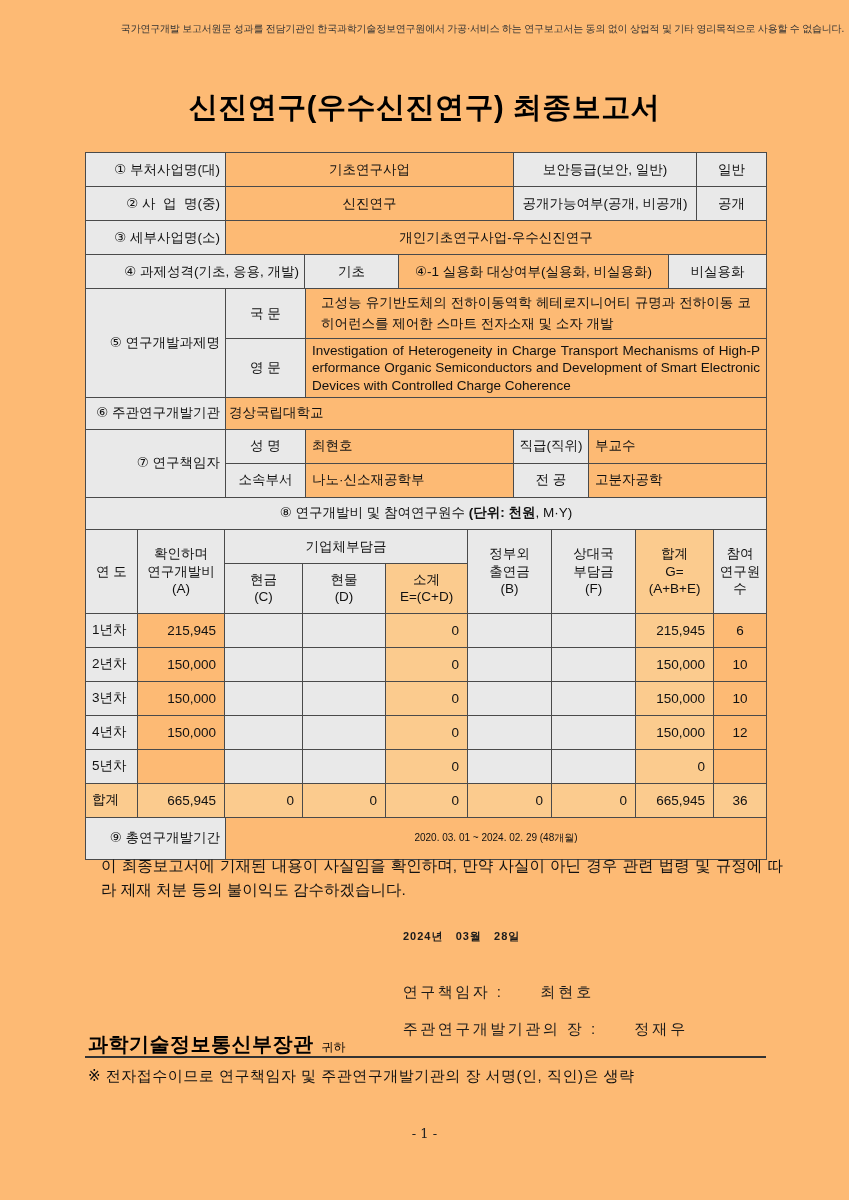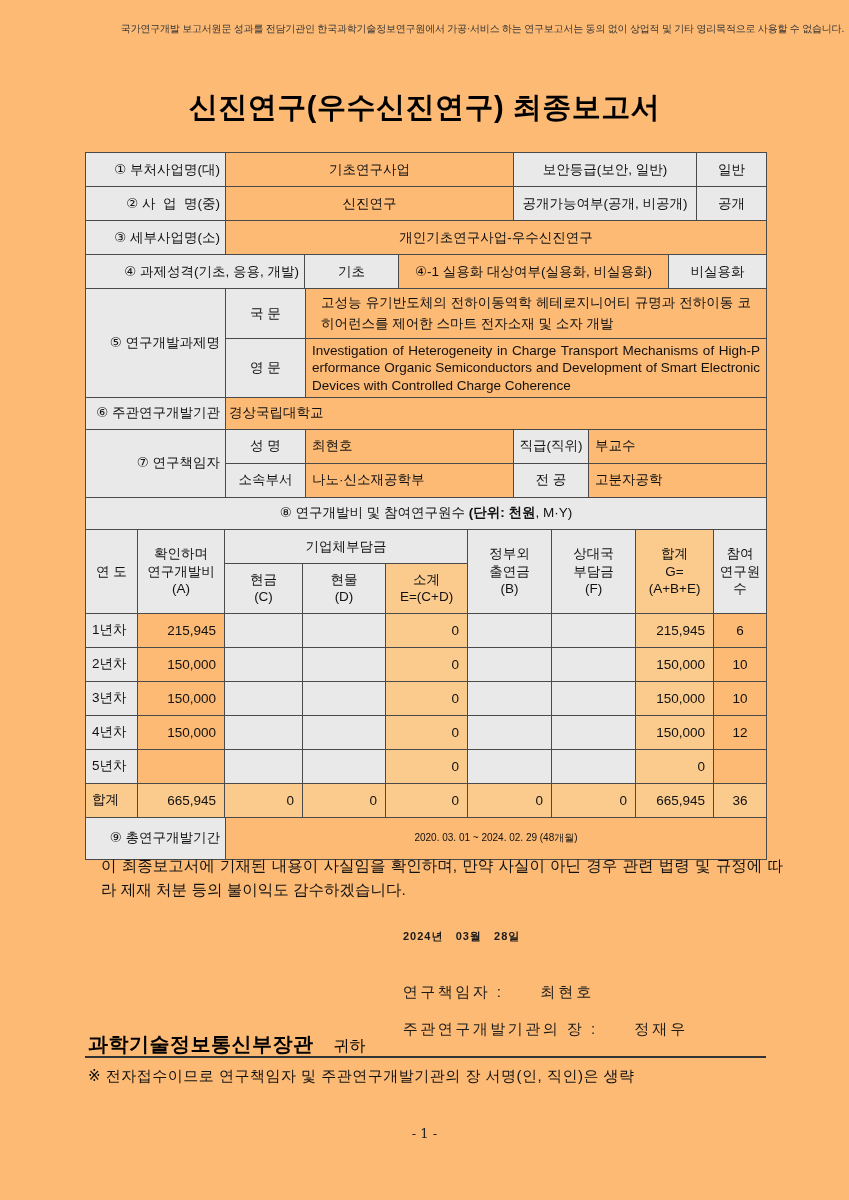--- a/index.html
+++ b/index.html
@@ -25,21 +25,21 @@
   .sec-title{font-size:14px;}
   .declaration{position:absolute;left:85px;top:854px;width:682px;font-size:15.5px;
                line-height:1.52;text-align:justify;word-break:break-all;color:#111;margin-left:16px;}
   .sig-date{position:absolute;left:403px;top:929px;font-size:11px;white-space:pre;letter-spacing:1px;font-weight:bold;}
   .sig-line{position:absolute;font-size:15px;letter-spacing:2.5px;white-space:pre;}
   .sig-pi{left:376px;top:966px;}
   .sig-head{left:376px;top:1003px;}
   .sig-name{margin-left:30px;letter-spacing:3px;}
   .recipient{position:absolute;left:88px;top:1031px;font-size:20px;font-weight:bold;
              letter-spacing:0.5px;color:#000;}
-  .recipient .suffix{font-size:16px;font-weight:normal;margin-left:20px;letter-spacing:0;}
+  .recipient .suffix{font-size:12px;font-weight:normal;margin-left:8px;letter-spacing:0;}
   .rule{position:absolute;left:85px;top:1056px;width:681px;border-top:2px solid #333;height:0;}
   .note{position:absolute;left:88px;top:1067px;font-size:15px;letter-spacing:0.5px;color:#111;}
   .pagenum{position:absolute;left:0;top:1126px;width:100%;text-align:center;
            font-family:"DejaVu Serif","Liberation Serif",serif;font-size:13px;color:#222;}
 </style>
 </head>
 <body>
 
 <div class="page">
 

